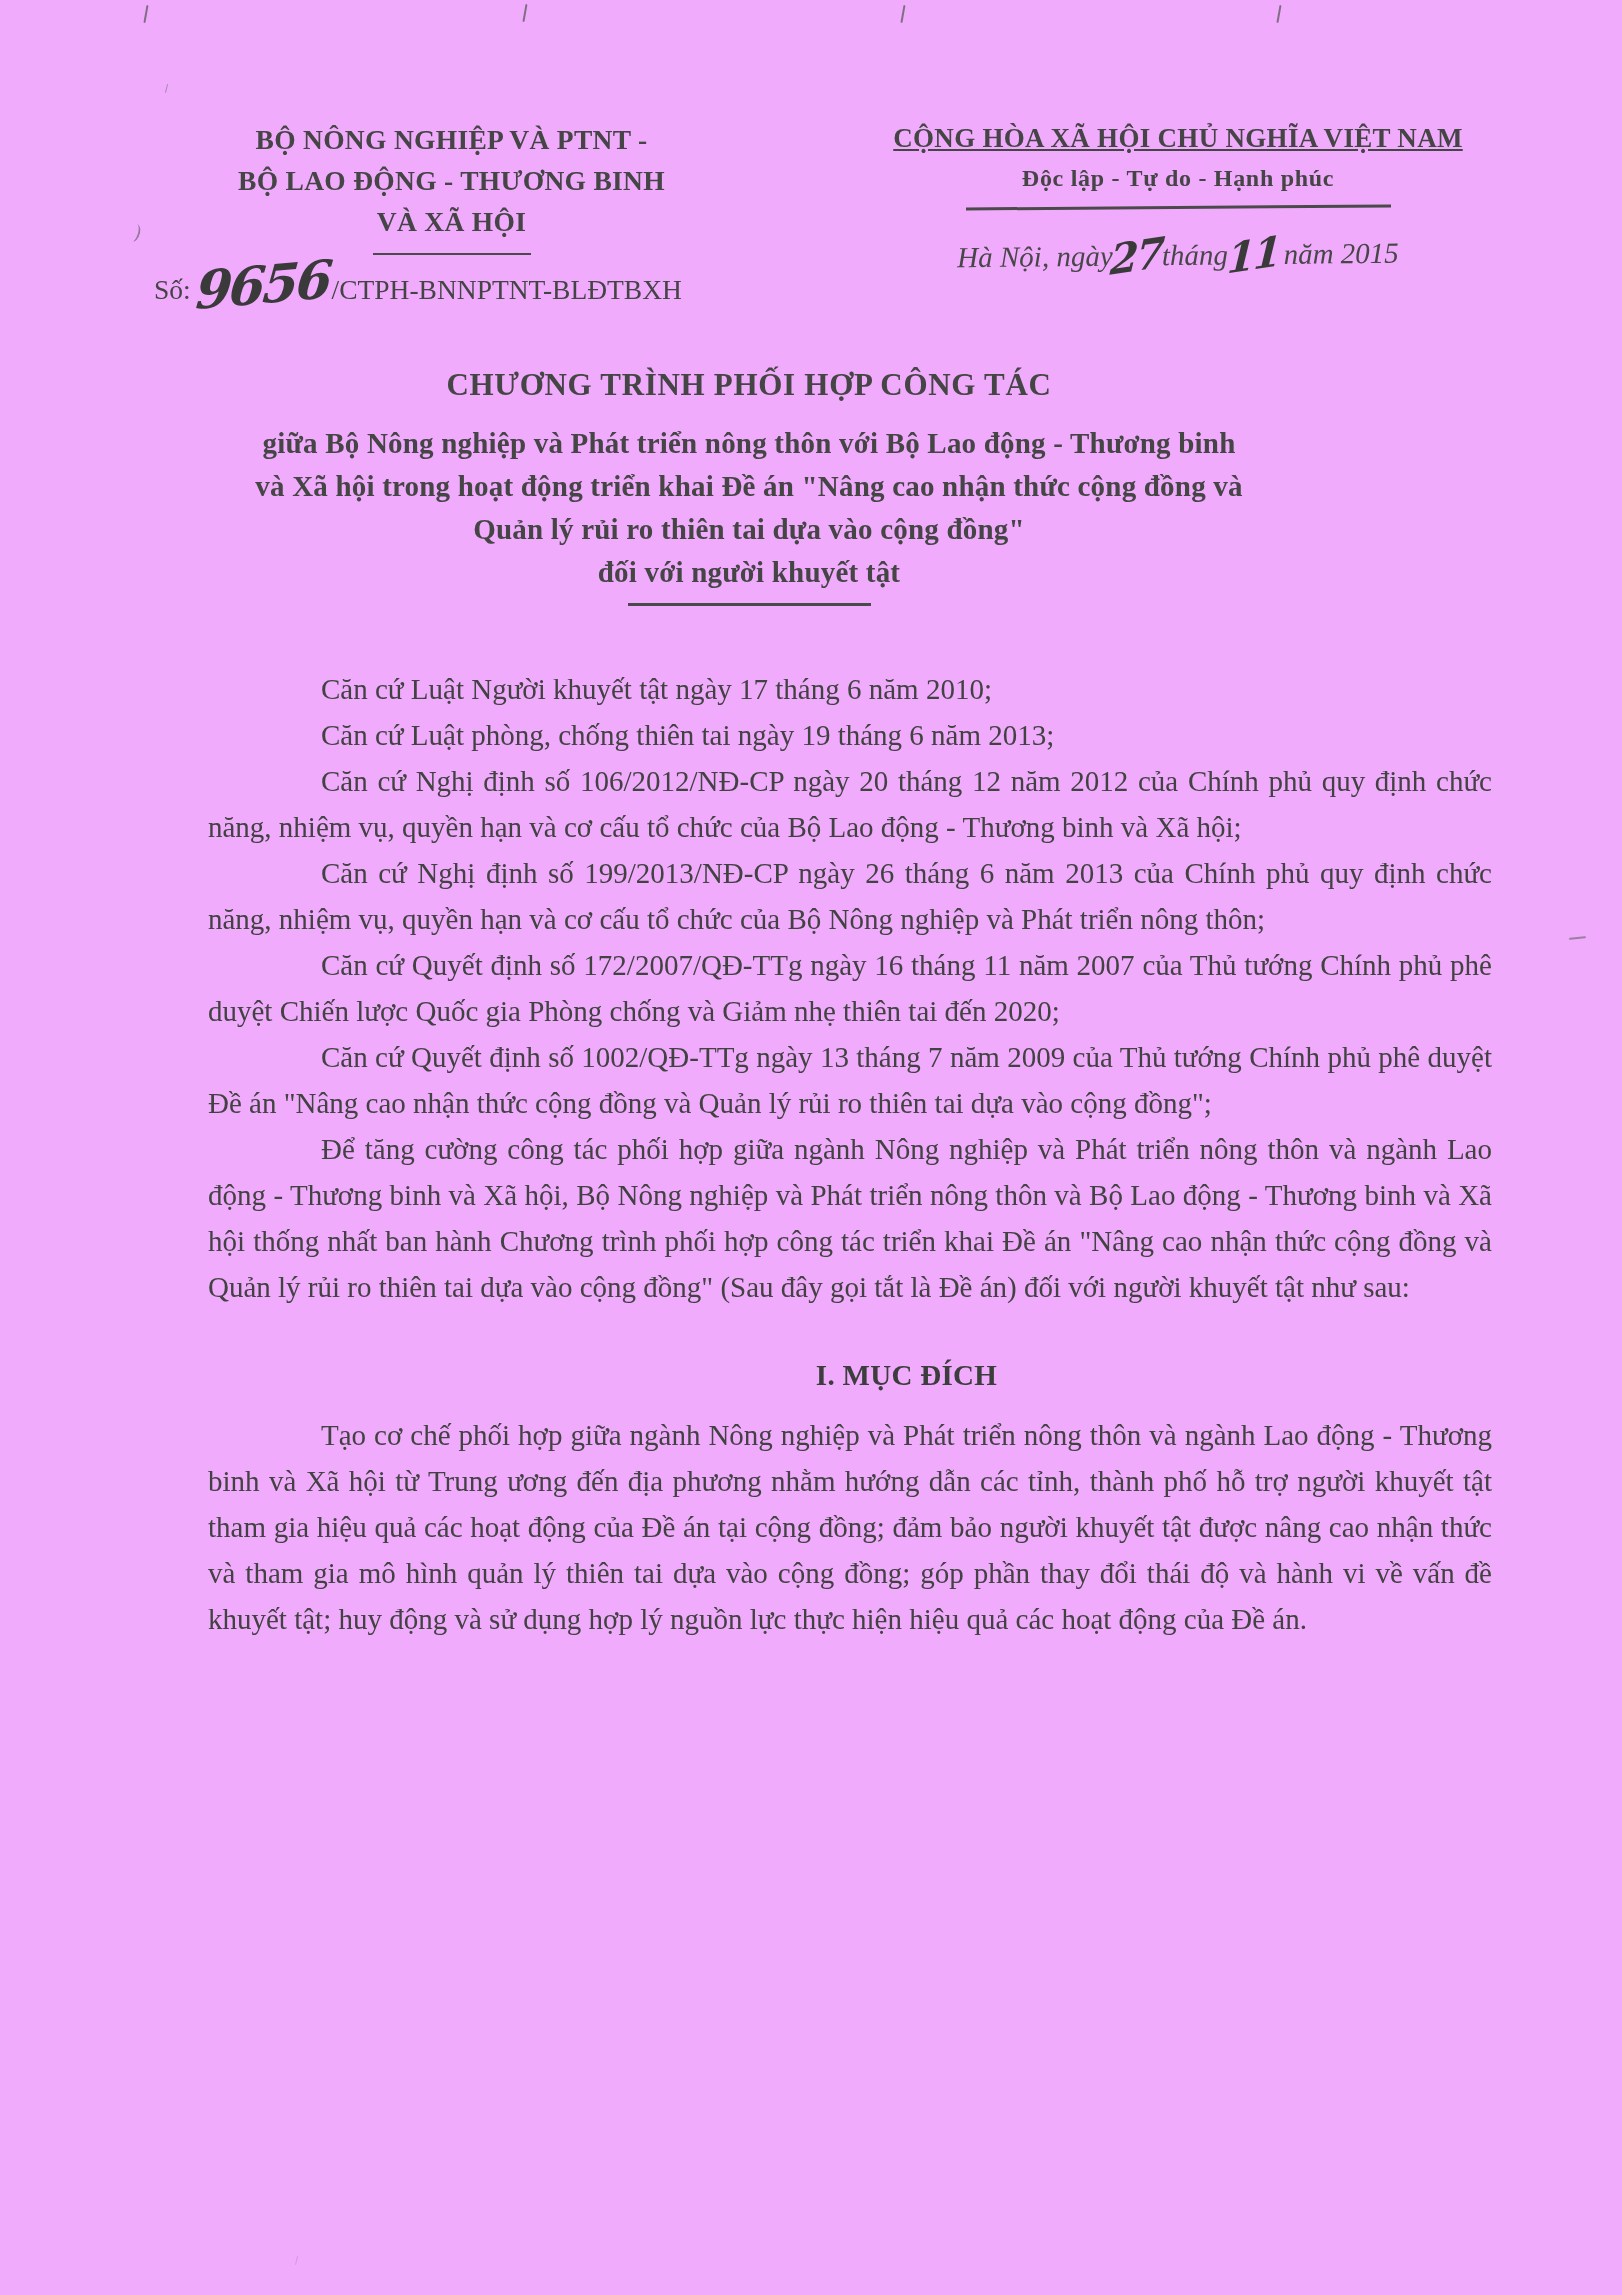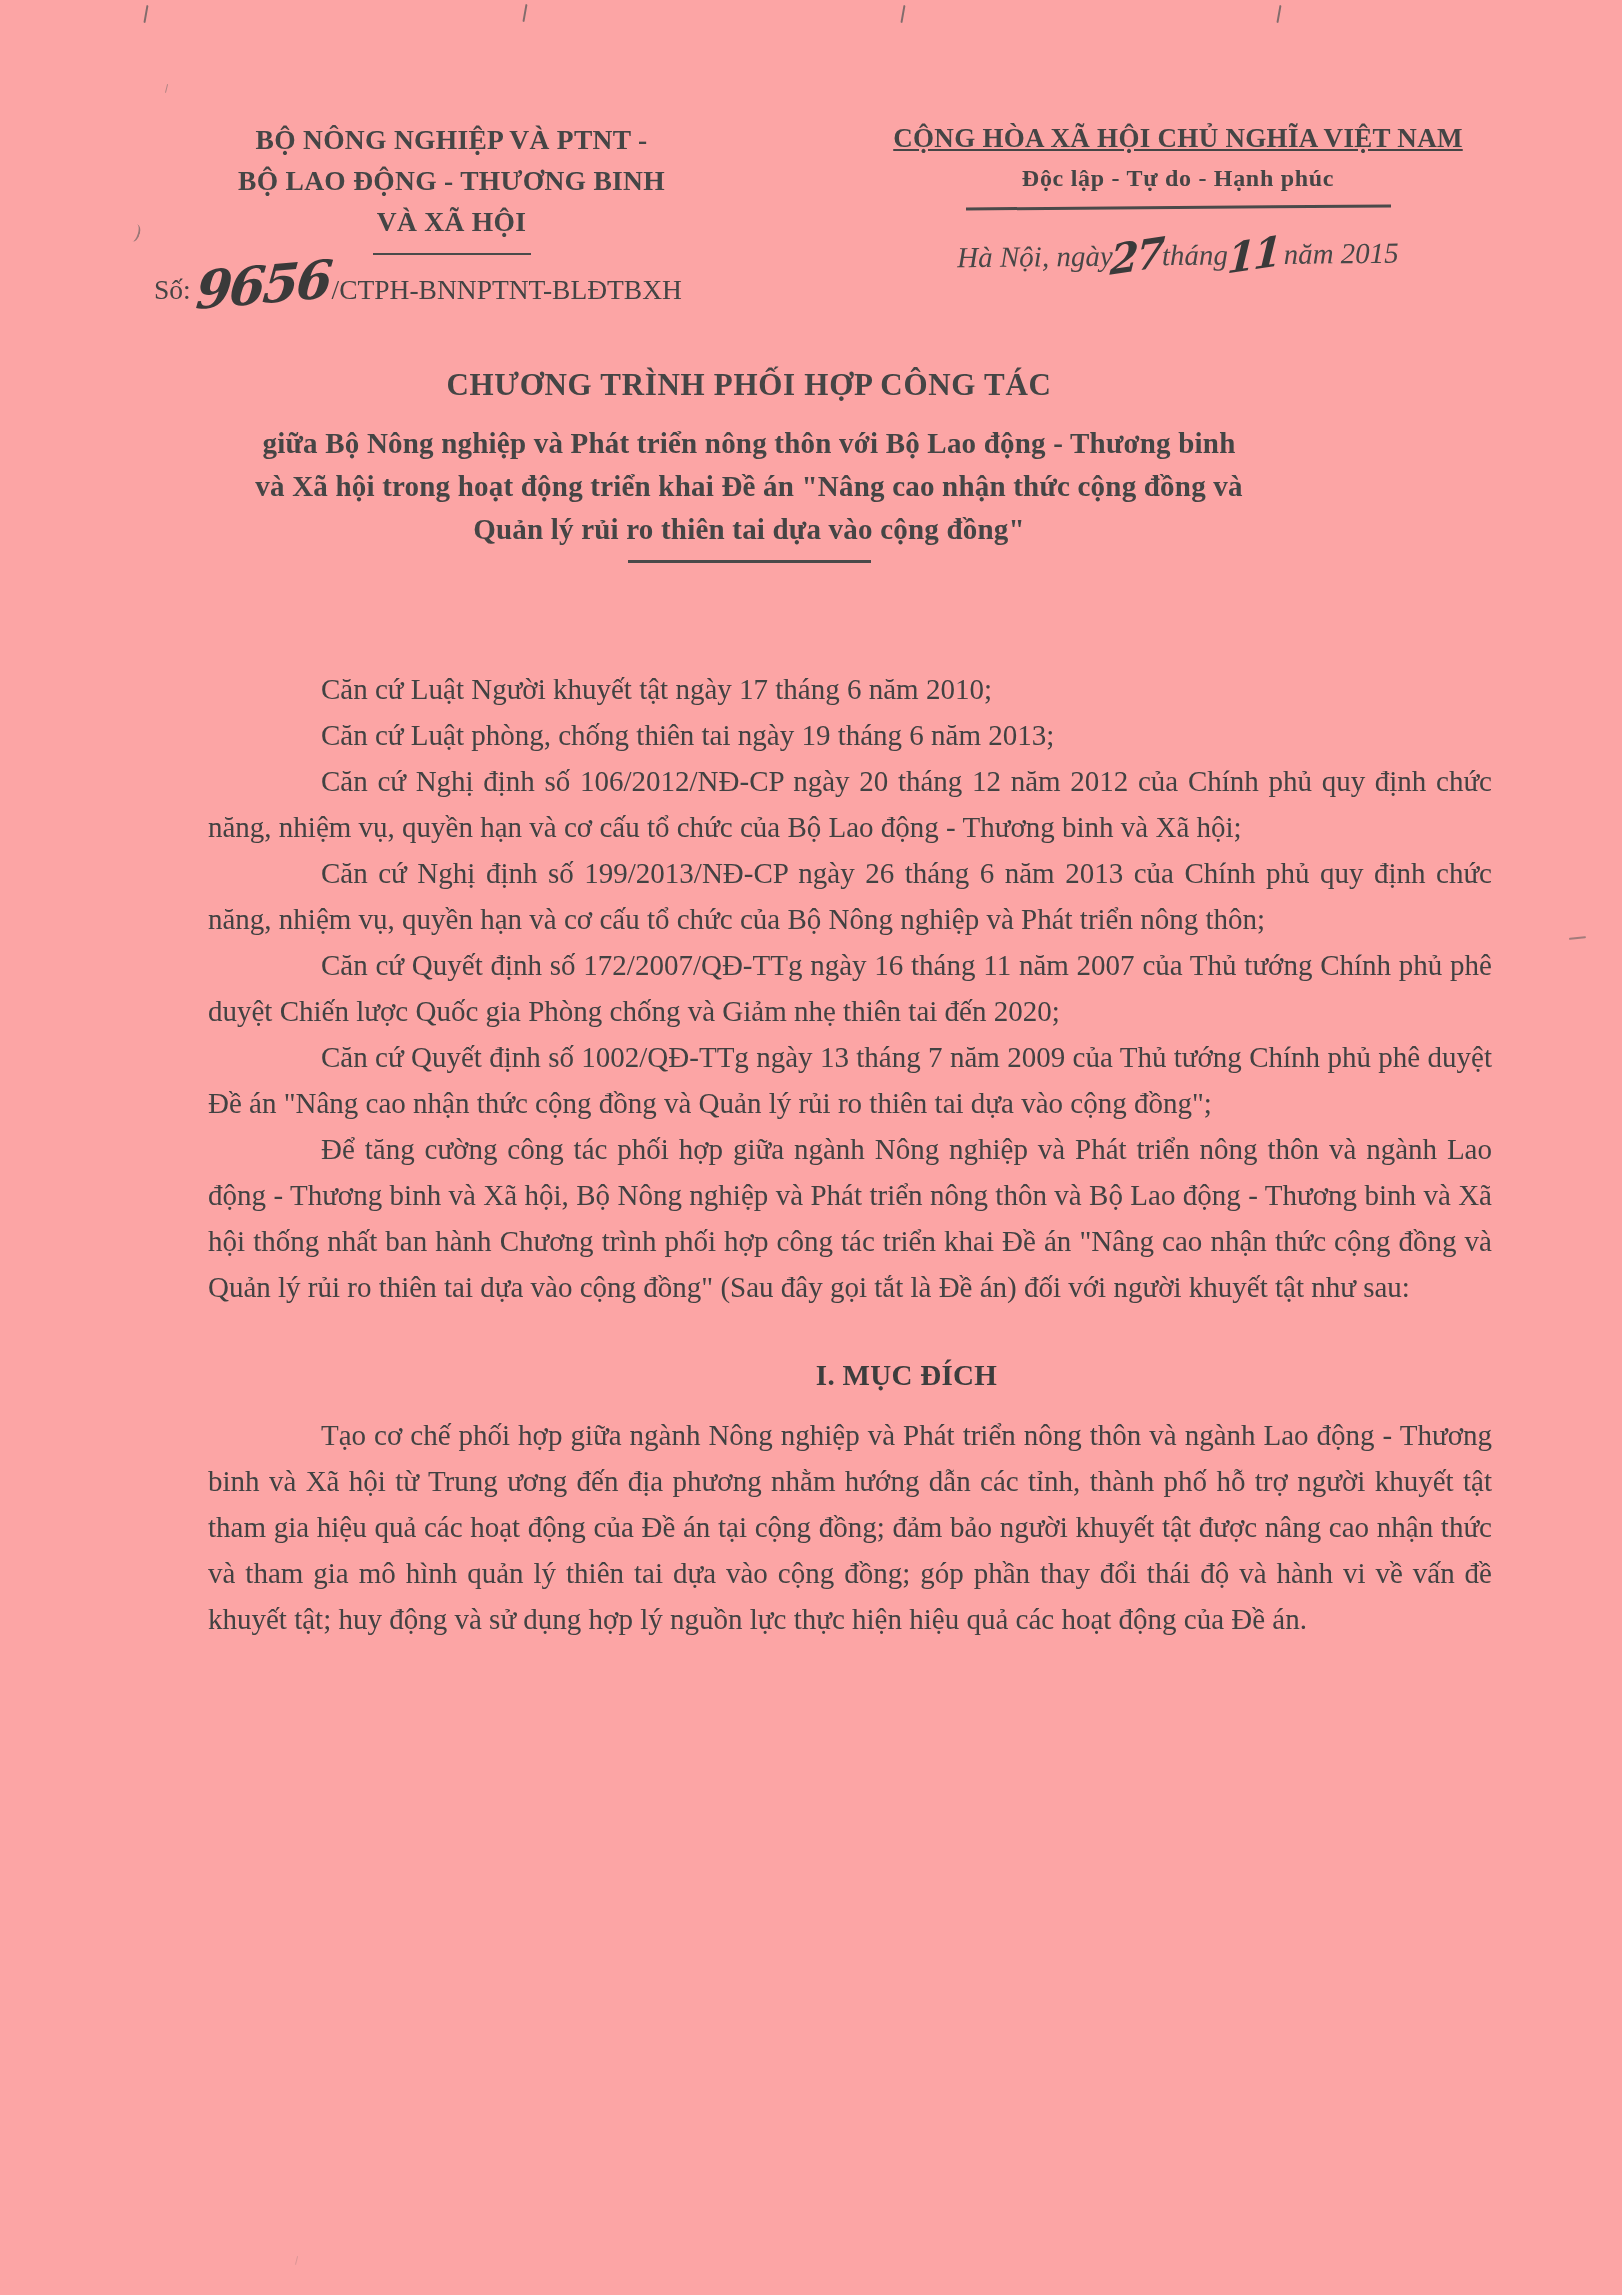--- a/index.html
+++ b/index.html
@@ -4,21 +4,21 @@
 <style>
   html,body{margin:0;padding:0;}
   body{
     width:1622px;height:2295px;
     background:#f4f4f2;
     font-family:"Liberation Serif","DejaVu Serif",serif;
   }
   .page{
     position:relative;
     width:1622px;height:2295px;
-    background:#fca5a5;
+    background:#f0abfc;
     color:#3f3f3f;
     overflow:hidden;
   }
   
   .header-left{
     position:absolute;top:119px;left:98px;width:707px;
     text-align:center;
   }
   .hdr-line{
     font-size:27.5px;line-height:41px;font-weight:bold;color:#454545;
@@ -127,20 +127,21 @@
       <span>Hà Nội, ngày</span><span class="handwrite hw-day">27</span><span>tháng</span><span class="handwrite hw-month">11</span><span>năm 2015</span>
     </div>
   </div>
 
   <div class="title-block">
     <div class="doc-title">CHƯƠNG TRÌNH PHỐI HỢP CÔNG TÁC</div>
     <div class="doc-subtitle">
       <div class="sub-line">giữa Bộ Nông nghiệp và Phát triển nông thôn với Bộ Lao động - Thương binh</div>
       <div class="sub-line">và Xã hội trong hoạt động triển khai Đề án "Nâng cao nhận thức cộng đồng và</div>
       <div class="sub-line">Quản lý rủi ro thiên tai dựa vào cộng đồng"</div>
+      <div class="sub-line">đối với người khuyết tật</div>
     </div>
     <div class="title-separator"></div>
   </div>
 
   <div class="body-text">
     <p>Căn cứ Luật Người khuyết tật ngày 17 tháng 6 năm 2010;</p>
     <p>Căn cứ Luật phòng, chống thiên tai ngày 19 tháng 6 năm 2013;</p>
     <p>Căn cứ Nghị định số 106/2012/NĐ-CP ngày 20 tháng 12 năm 2012 của Chính phủ quy định chức năng, nhiệm vụ, quyền hạn và cơ cấu tổ chức của Bộ Lao động - Thương binh và Xã hội;</p>
     <p>Căn cứ Nghị định số 199/2013/NĐ-CP ngày 26 tháng 6 năm 2013 của Chính phủ quy định chức năng, nhiệm vụ, quyền hạn và cơ cấu tổ chức của Bộ Nông nghiệp và Phát triển nông thôn;</p>
     <p>Căn cứ Quyết định số 172/2007/QĐ-TTg ngày 16 tháng 11 năm 2007 của Thủ tướng Chính phủ phê duyệt Chiến lược Quốc gia Phòng chống và Giảm nhẹ thiên tai đến 2020;</p>

